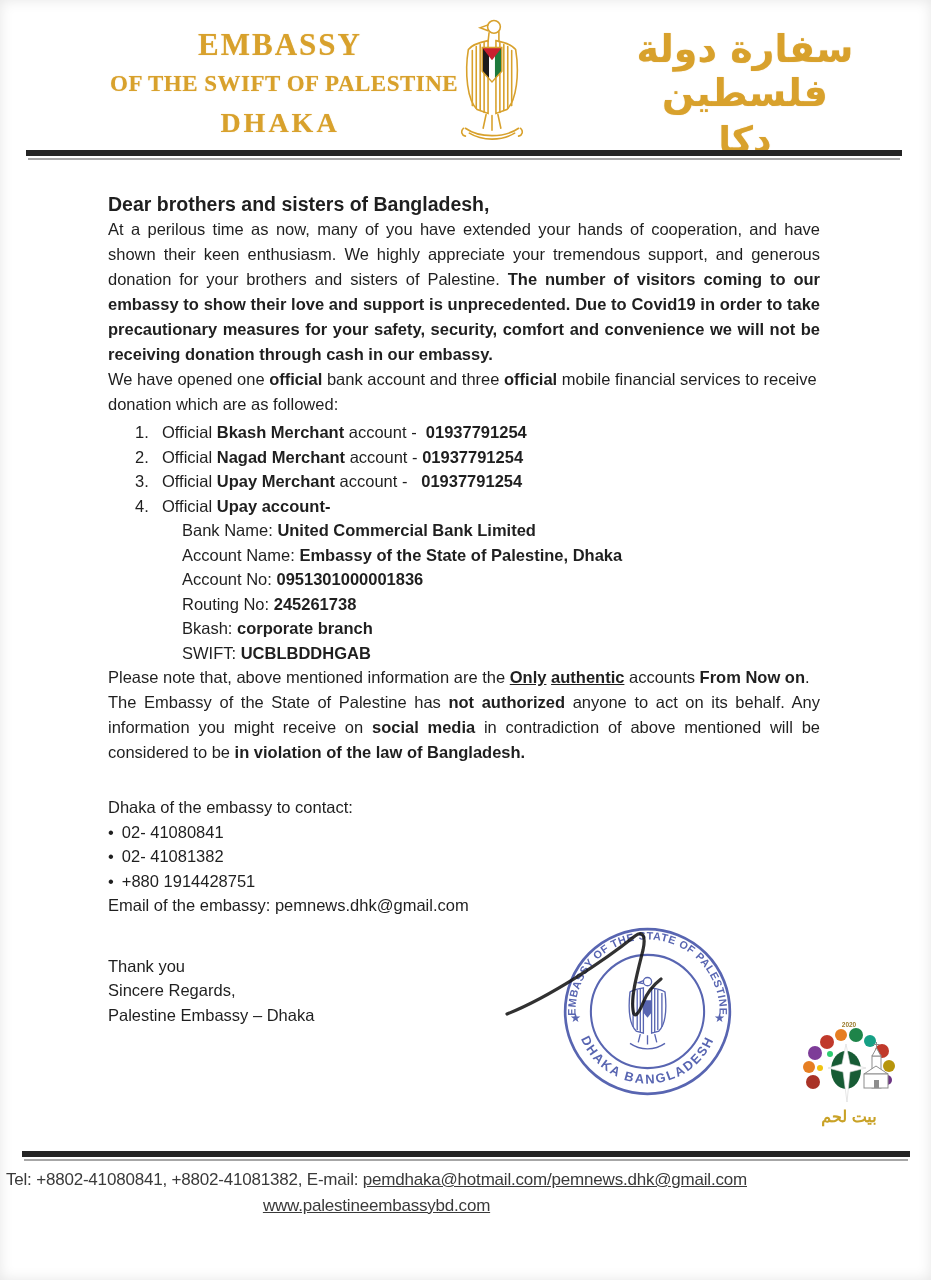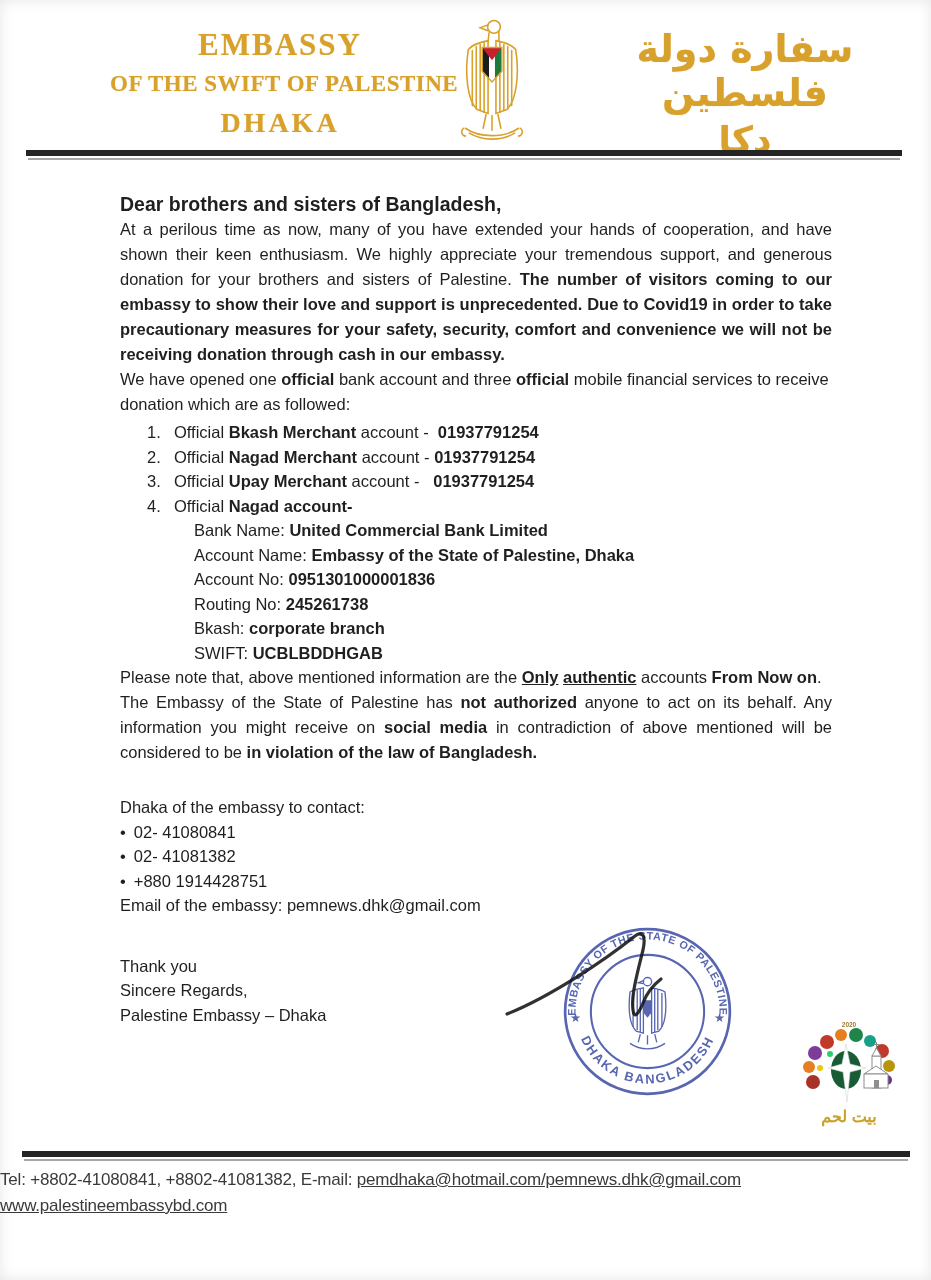--- a/index.html
+++ b/index.html
@@ -25,21 +25,21 @@
           text-shadow:0 0 1px rgba(216,161,44,.55);}
   .ar1{font-size:38px;}
   .ar2{font-size:36px;margin-top:4px;}
 
   .rule{position:absolute;height:6px;background:#242424;}
   .rule::after{content:"";position:absolute;left:2px;right:2px;top:8px;height:2px;background:#a6a6a6;}
   .rule-top{top:150px;left:26px;width:876px;}
   .rule-bottom{top:1151px;left:22px;width:888px;}
 
   
-  .content{position:absolute;left:120px;top:192px;width:712px;font-size:16.5px;line-height:25px;}
+  .content{position:absolute;left:108px;top:192px;width:712px;font-size:16.5px;line-height:25px;}
   .salutation{font-size:19.5px;font-weight:bold;}
   p.para{margin:0;}
   .justify{text-align:justify;margin-top:8px;}
   .accounts-intro{margin-top:32px;}
   .acct-list{margin-top:3px;line-height:24.5px;}
   .acct-row{display:flex;padding-left:27px;}
   .acct-row .num{width:27px;flex:none;}
   .acct-text{white-space:pre-wrap;}
   .bank-block{margin-left:74px;line-height:24.5px;}
   .note{margin-top:27px;}
@@ -49,21 +49,21 @@
   .closing{margin-top:18px;line-height:24.5px;}
   .closing div{margin-top:0;}
   .closing-gap{height:18px;}
 
   
   .stamp{position:absolute;left:560px;top:924px;width:175px;height:175px;opacity:.92;}
   .signature{position:absolute;left:505px;top:922px;width:230px;height:135px;}
   .blogo{position:absolute;left:790px;top:1018px;width:118px;height:115px;}
 
   
-  .footer{position:absolute;top:1167px;left:0;width:753px;
+  .footer{position:absolute;top:1167px;left:0;width:753px;text-align:center;
           color:#3a3a3a;font-size:17px;line-height:26px;letter-spacing:-0.2px;}
 </style>
 </head>
 <body>
 
 <header>
   <div class="org">
     <div class="org1">EMBASSY</div>
     <div class="org2">OF THE SWIFT OF PALESTINE</div>
     <div class="org3">DHAKA</div>
@@ -125,21 +125,21 @@
     <div class="acct-row">
         <span class="num">2.</span>
         <span class="acct-text"><span>Official </span><span class="b">Nagad Merchant</span><span> account - </span><span class="b">01937791254</span></span>
       </div>
     <div class="acct-row">
         <span class="num">3.</span>
         <span class="acct-text"><span>Official </span><span class="b">Upay Merchant</span><span> account -   </span><span class="b">01937791254</span></span>
       </div>
     <div class="acct-row">
         <span class="num">4.</span>
-        <span class="acct-text"><span>Official </span><span class="b">Nagad account-</span></span>
+        <span class="acct-text"><span>Official </span><span class="b">Upay account-</span></span>
       </div>
   </div>
 
   <div class="bank-block">
     <div class="bank-row"><span>Bank Name: </span><span class="b">United Commercial Bank Limited</span></div>
     <div class="bank-row"><span>Account Name: </span><span class="b">Embassy of the State of Palestine, Dhaka</span></div>
     <div class="bank-row"><span>Account No: </span><span class="b">0951301000001836</span></div>
     <div class="bank-row"><span>Routing No: </span><span class="b">245261738</span></div>
     <div class="bank-row"><span>Bkash: </span><span class="b">corporate branch</span></div>
     <div class="bank-row"><span>SWIFT: </span><span class="b">UCBLBDDHGAB</span></div>

